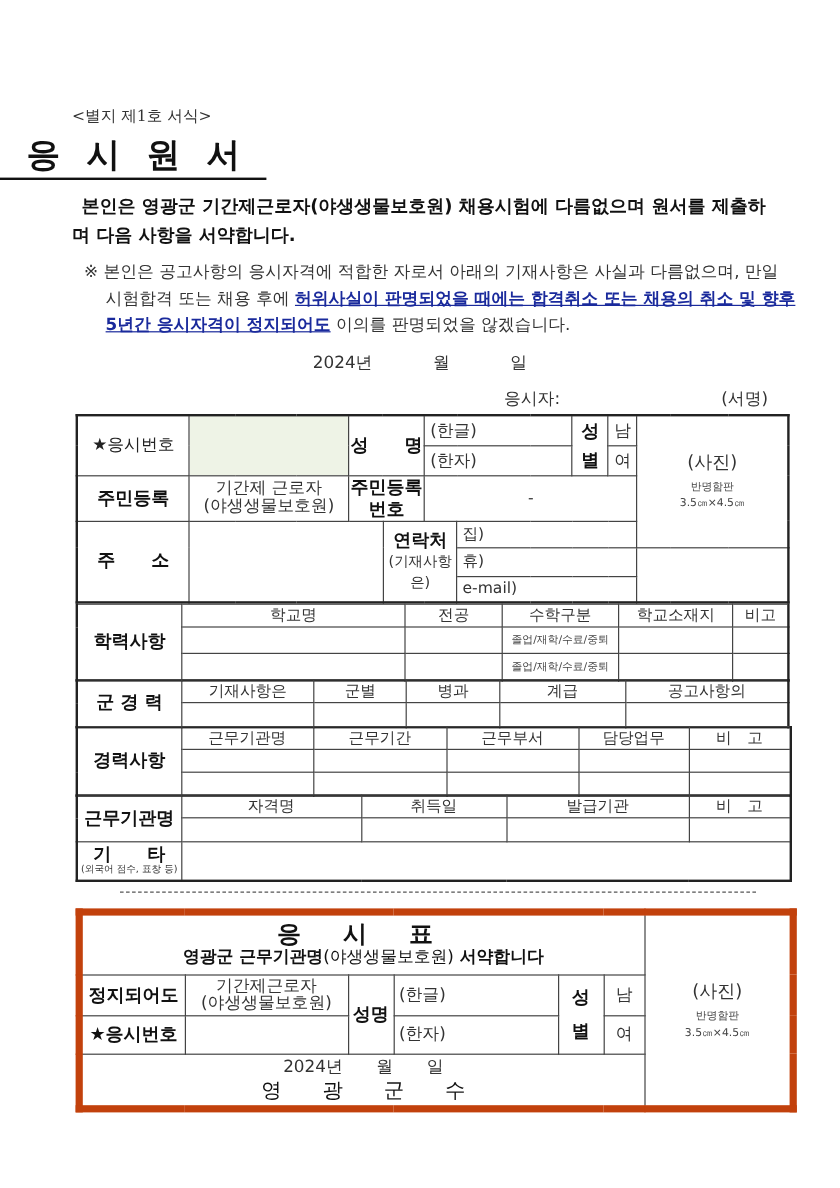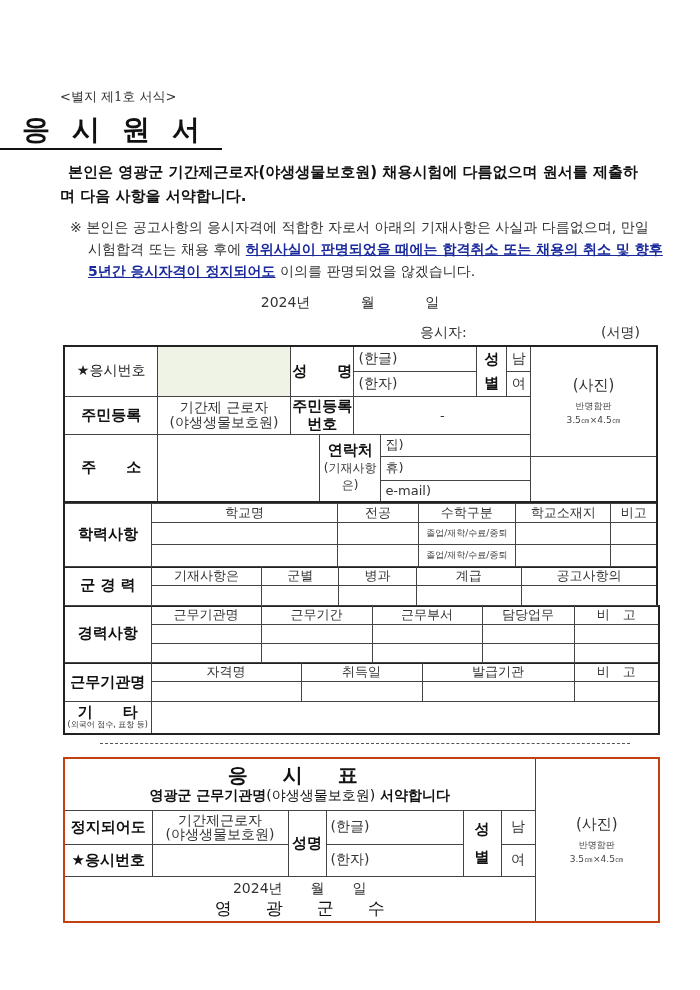--- a/index.html
+++ b/index.html
@@ -17,21 +17,21 @@
   .signer .sig{position:absolute;right:0;top:0;}
   table{border-collapse:collapse;table-layout:fixed;}
   td{border:1px solid #444;padding:0;text-align:center;vertical-align:middle;font-size:13px;color:#333;overflow:hidden;}
   .main{position:absolute;left:63px;top:345px;width:595px;border:2px solid #222;}
   .lbl{font-weight:bold;font-size:15px;color:#111;}
   .hdr{font-size:13px;color:#444;height:18px;}
   .small{font-size:9px;color:#444;}
   .left{text-align:left;padding-left:4px;margin-top:22px;}
   .green{background:#eef3e6;}
   .dashed{left:100px;width:530px;top:743px;border-top:1px dashed #555;}
-  .ticket{position:absolute;left:63px;top:757px;width:595px;border:2px solid #c2410c;}
+  .ticket{position:absolute;left:63px;top:757px;width:595px;border:6px solid #c2410c;}
   .photo-big{font-size:15px;color:#333;}
   .photo-small{font-size:9px;color:#444;line-height:14px;}
 </style>
 </head>
 <body>
 
 <div class="abs form-label">&lt;별지 제1호 서식&gt;</div>
 
 <div class="abs title"><span>응시원서</span></div>
 

